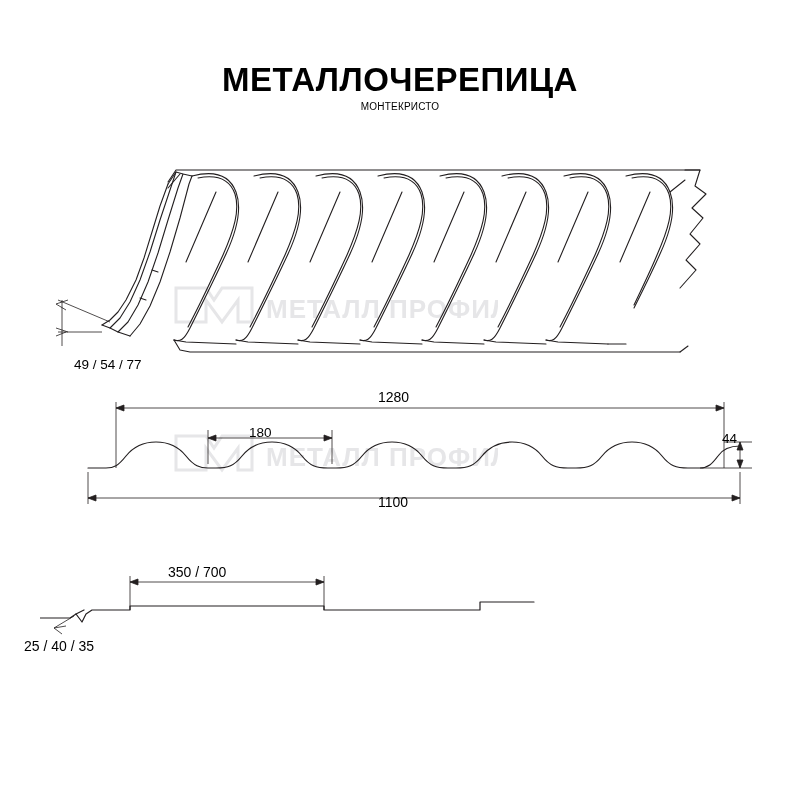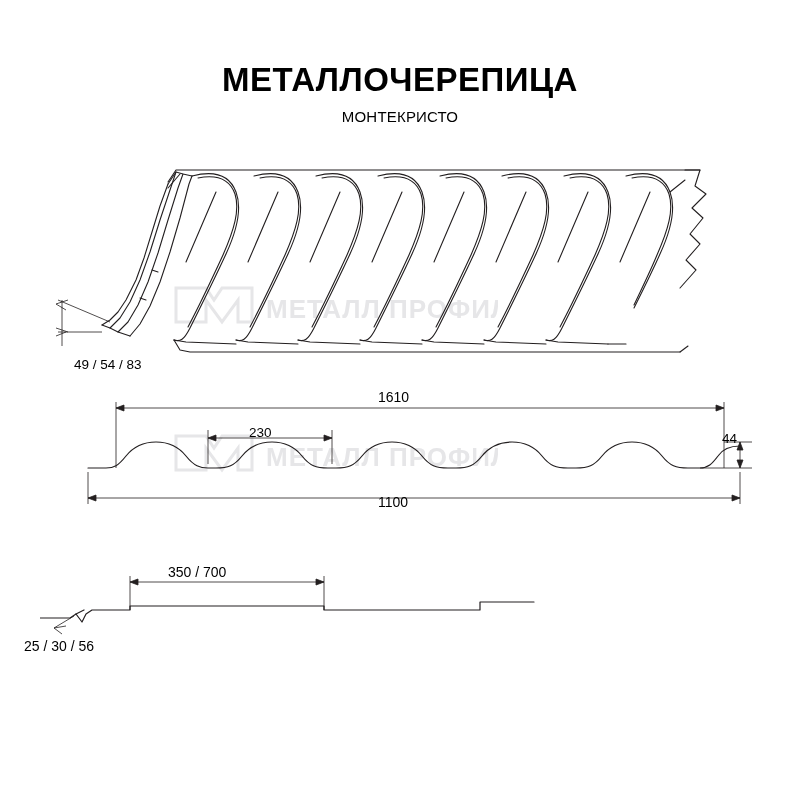--- a/index.html
+++ b/index.html
@@ -30,23 +30,23 @@
     pointer-events: none;
   }
   .title-main {
     font-size: 33px;
     font-weight: bold;
     letter-spacing: 0.5px;
     color: #000000;
     line-height: 1.1;
   }
   .title-sub {
-    font-size: 15px;
+    font-size: 10px;
     color: #000000;
-    margin-top: 10px;
+    margin-top: 3px;
     letter-spacing: 0.2px;
   }
   .dim-label {
     position: absolute;
     font-size: 13.5px;
     color: #000000;
     white-space: nowrap;
   }
   .dim-label.big {
     font-size: 14px;
@@ -155,21 +155,21 @@
       <path d="M18 150 L70 172"></path>
       <path d="M18 182 L62 182"></path>
       <path d="M22 150 L22 196"></path>
     </g>
     <g stroke="#231f20" stroke-width="0.8">
       <path d="M16 154 L28 150 M16 154 L26 160" fill="none"></path>
       <path d="M16 178 L28 182 M16 186 L26 182" fill="none"></path>
     </g>
   </svg>
 
-  <div class="dim-label" style="left:74px; top:357px;">49 / 54 / 83</div>
+  <div class="dim-label" style="left:74px; top:357px;">49 / 54 / 77</div>
 
   <svg class="wm" style="left:40px; top:382px;" width="720" height="150" viewBox="0 0 720 150">
     <g fill="none" stroke="#231f20" stroke-width="0.8">
 
       <path d="M76 26 L684 26"></path>
       <path d="M76 26 L84 23 L84 29 Z" fill="#231f20"></path>
       <path d="M684 26 L676 23 L676 29 Z" fill="#231f20"></path>
 
       <path d="M76 20 L76 86"></path>
       <path d="M684 20 L684 86"></path>
@@ -219,22 +219,22 @@
                C548 86, 554 84, 562 74
                C570 64, 580 60, 592 60
                C604 60, 614 64, 622 74
                C630 84, 636 86, 648 86
                L660 86
                C668 86, 672 82, 678 74
                C682 68, 688 64, 700 64"></path>
     </g>
   </svg>
 
-  <div class="dim-label big" style="left:378px; top:389px;">1610</div>
-  <div class="dim-label" style="left:249px; top:425px;">230</div>
+  <div class="dim-label big" style="left:378px; top:389px;">1280</div>
+  <div class="dim-label" style="left:249px; top:425px;">180</div>
   <div class="dim-label" style="left:722px; top:431px;">44</div>
   <div class="dim-label big" style="left:378px; top:494px;">1100</div>
 
   <svg class="wm" style="left:40px; top:548px;" width="540" height="110" viewBox="0 0 540 110">
     <g fill="none" stroke="#231f20" stroke-width="0.8">
 
       <path d="M90 34 L284 34"></path>
       <path d="M90 34 L98 31 L98 37 Z" fill="#231f20"></path>
       <path d="M284 34 L276 31 L276 37 Z" fill="#231f20"></path>
       <path d="M90 28 L90 62"></path>
@@ -246,15 +246,15 @@
       <path d="M36 66 L44 62"></path>
     </g>
 
     <g stroke="#231f20" stroke-width="0.8" fill="none">
       <path d="M14 80 L34 68"></path>
       <path d="M14 80 L26 78 M14 80 L22 86"></path>
     </g>
   </svg>
 
   <div class="dim-label big" style="left:168px; top:564px;">350 / 700</div>
-  <div class="dim-label big" style="left:24px; top:638px;">25 / 30 / 56</div>
+  <div class="dim-label big" style="left:24px; top:638px;">25 / 40 / 35</div>
 
 </div>
 
 </body></html>

